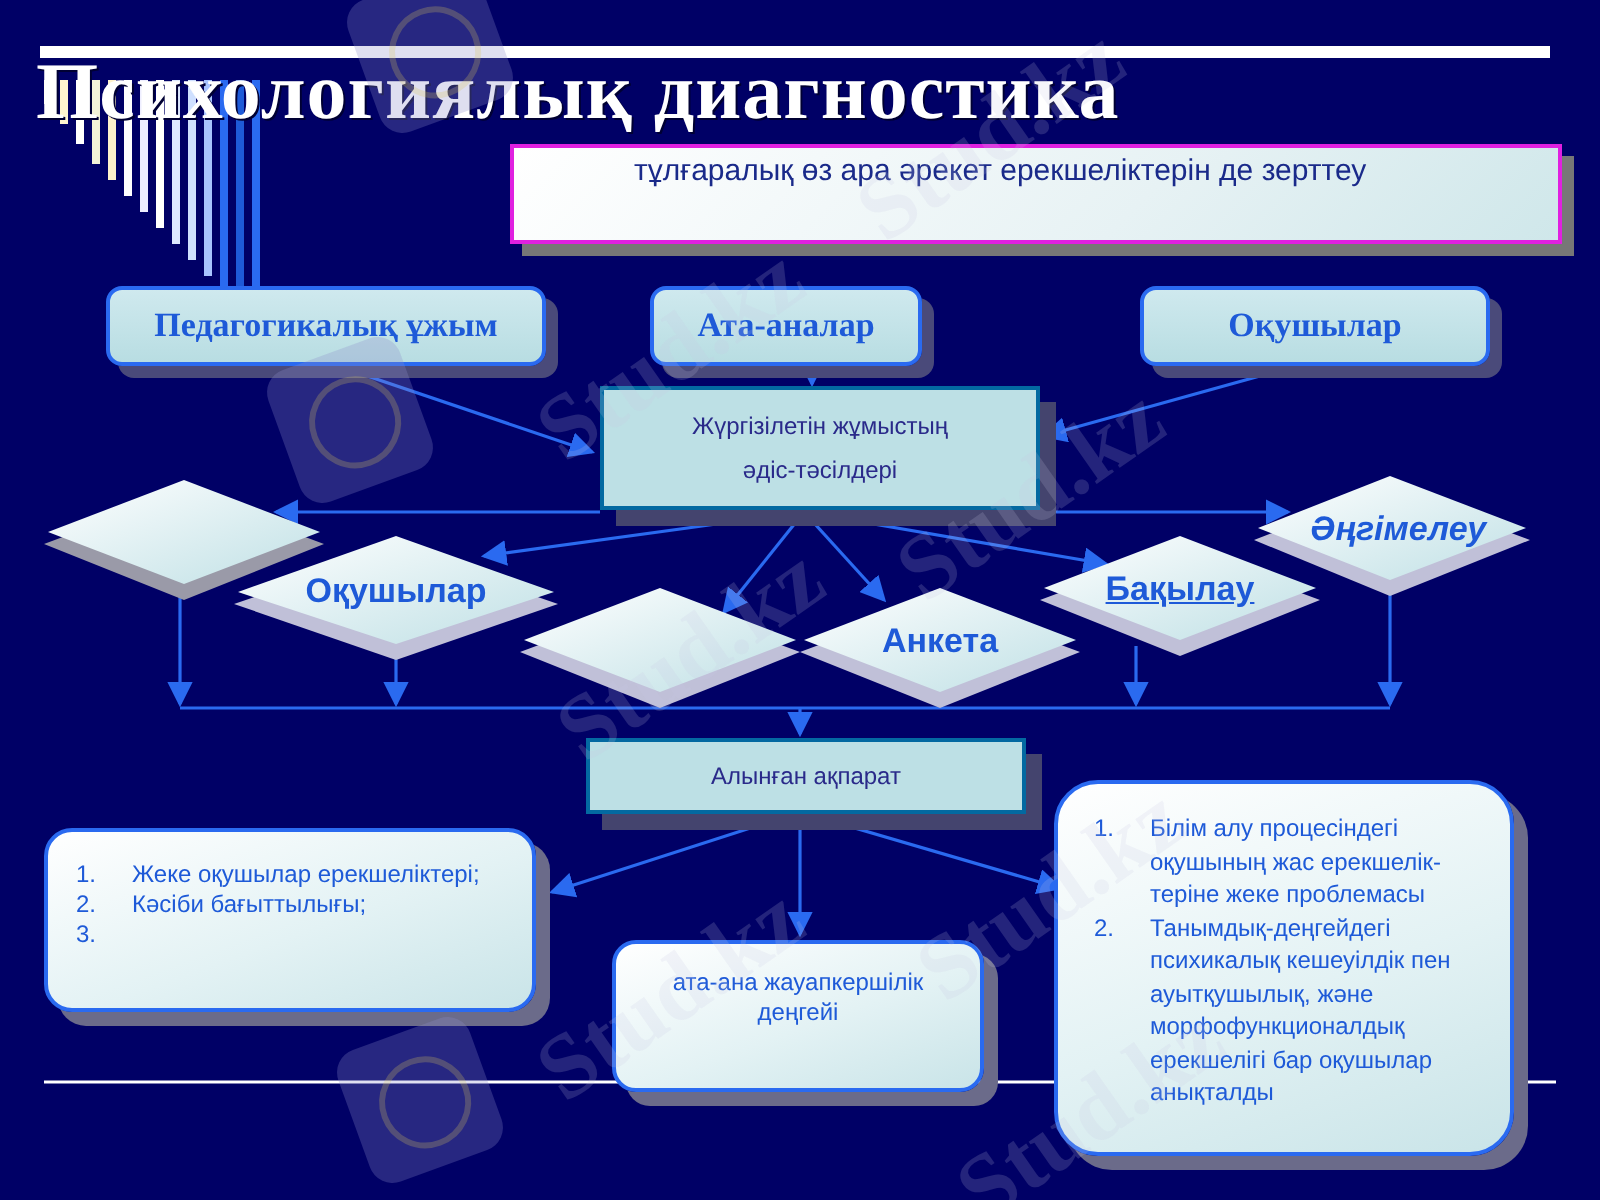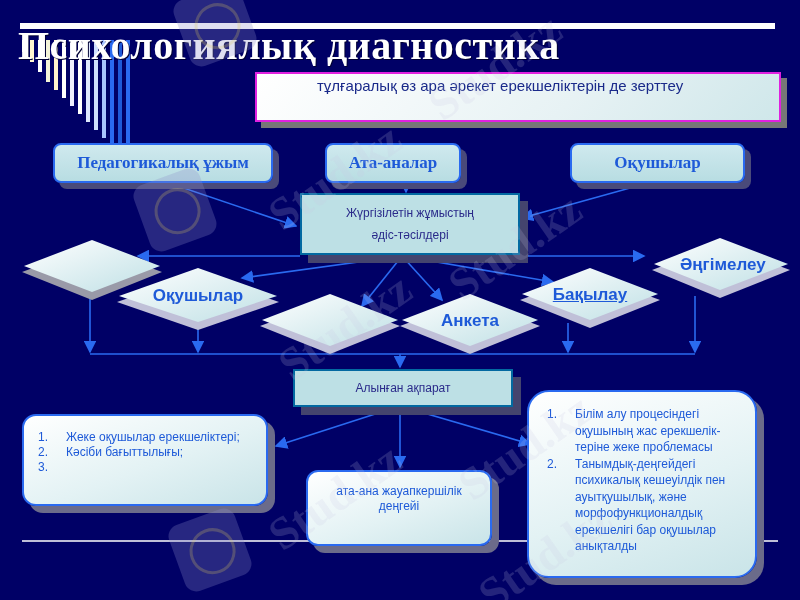--- a/index.html
+++ b/index.html
@@ -133,21 +133,21 @@
 </div>
 
 <div class="diamond" style="left:520px;top:268px;width:140px;height:58px;">
   <svg width="140" height="62">
       <polygon points="70,6 140,32 70,60 0,32" fill="#c0c0d8"></polygon>
     <polygon points="70,0 138,26 70,52 2,26" fill="url(#dg1)"></polygon>
     </svg>
   <div class="lbl" style="top:17px;text-decoration:underline;">Бақылау</div>
 </div>
 
-<div class="diamond" style="left:652px;top:238px;width:140px;height:58px;">
+<div class="diamond" style="left:627px;top:238px;width:140px;height:58px;font-style:italic;">
   <svg width="140" height="62">
       <polygon points="68,6 138,32 68,60 0,32" fill="#c0c0d8"></polygon>
     <polygon points="68,0 136,26 68,52 2,26" fill="url(#dg1)"></polygon>
     </svg>
   <div class="lbl" style="top:17px;left:28px;right:auto;">Әңгімелеу</div>
 </div>
 
 <div class="sbox" style="left:293px;top:369px;width:220px;height:38px;">
   <span>Алынған ақпарат</span>
 </div>

